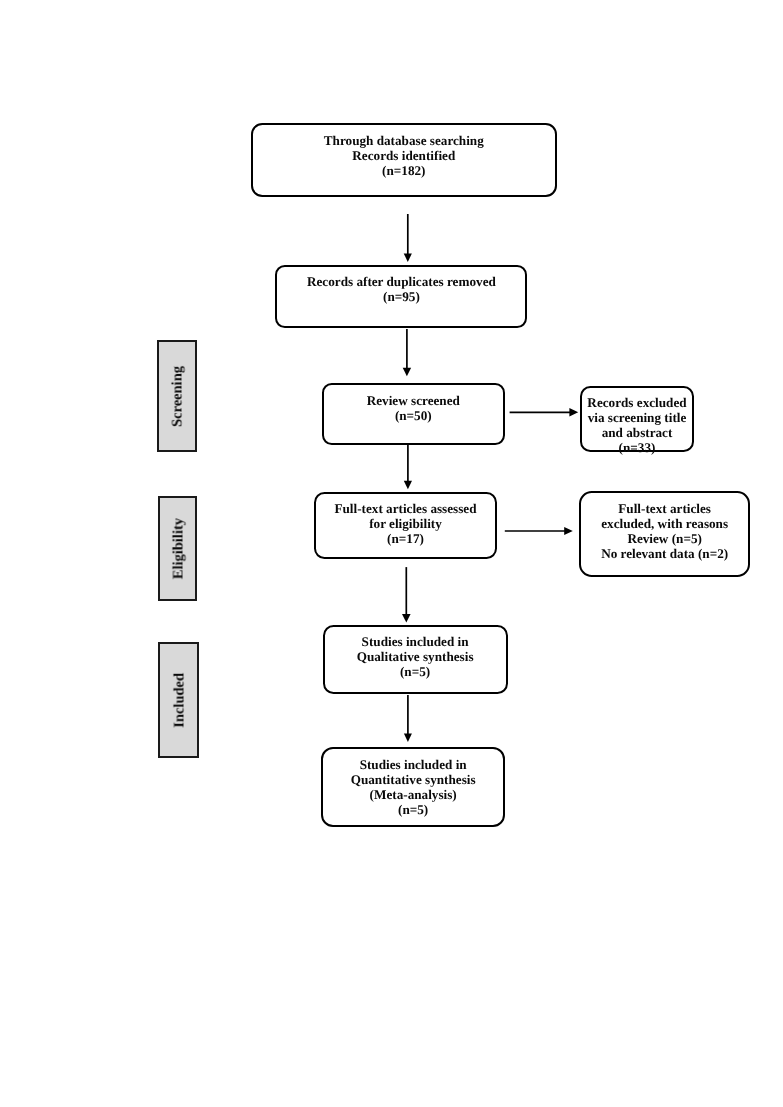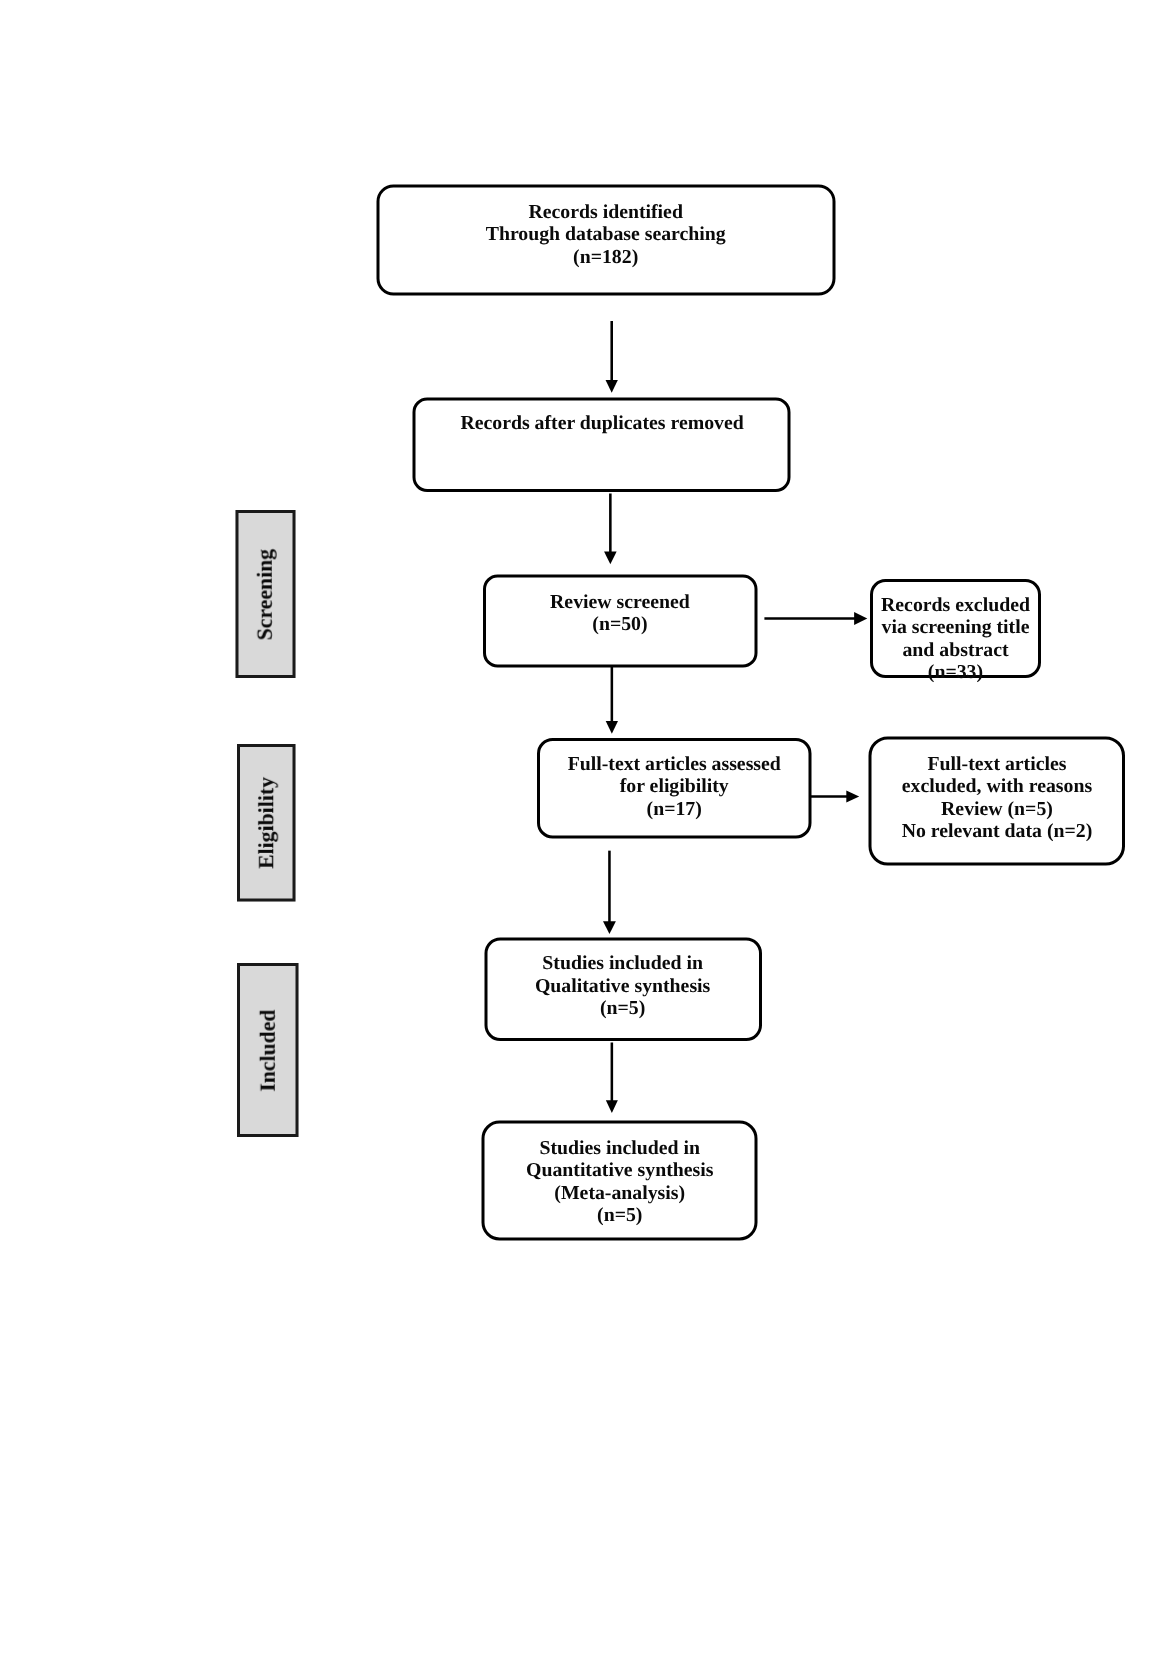--- a/index.html
+++ b/index.html
@@ -58,48 +58,49 @@
   </div>
   <div class="stage" style="left:157.7px;top:495.6px;width:38.9px;height:105.8px;">
     <span class="vtxt">Eligibility</span>
   </div>
   <div class="stage" style="left:157.5px;top:641.8px;width:41.0px;height:116.3px;">
     <span class="vtxt">Included</span>
   </div>
 
   <div class="node" style="left:251.4px;top:122.5px;width:305.6px;height:74.4px;border-radius:11.3px;">
     <div class="txt" style="top:9.4px;">
+      <div>Through database searching</div>
       <div>Records identified</div>
-      <div>Through database searching</div>
       <div>(n=182)</div>
     </div>
   </div>
 
   <div class="node" style="left:274.7px;top:265.3px;width:252.8px;height:62.4px;border-radius:9.8px;">
     <div class="txt" style="top:7.7px;">
       <div>Records after duplicates removed</div>
+      <div>(n=95)</div>
     </div>
   </div>
 
   <div class="node" style="left:322.4px;top:382.5px;width:182.6px;height:62.0px;border-radius:9.7px;">
     <div class="txt" style="top:9.2px;">
       <div>Review screened</div>
       <div>(n=50)</div>
     </div>
   </div>
 
   <div class="node" style="left:580.0px;top:385.7px;width:114px;height:66.7px;border-radius:10.3px;">
     <div class="txt" style="top:8.7px;">
       <div>Records excluded</div>
       <div>via screening title</div>
       <div>and abstract (n=33)</div>
     </div>
   </div>
 
-  <div class="node" style="left:314.4px;top:491.8px;width:183px;height:67.6px;border-radius:10.4px;margin-left:44px;">
+  <div class="node" style="left:314.4px;top:491.8px;width:183px;height:67.6px;border-radius:10.4px;">
     <div class="txt" style="top:8.4px;">
       <div>Full-text articles assessed</div>
       <div>for eligibility</div>
       <div>(n=17)</div>
     </div>
   </div>
 
   <div class="node" style="left:578.7px;top:490.9px;width:171.3px;height:86.6px;border-radius:12.8px;">
     <div class="txt" style="top:9.4px;">
       <div>Full-text articles</div>

